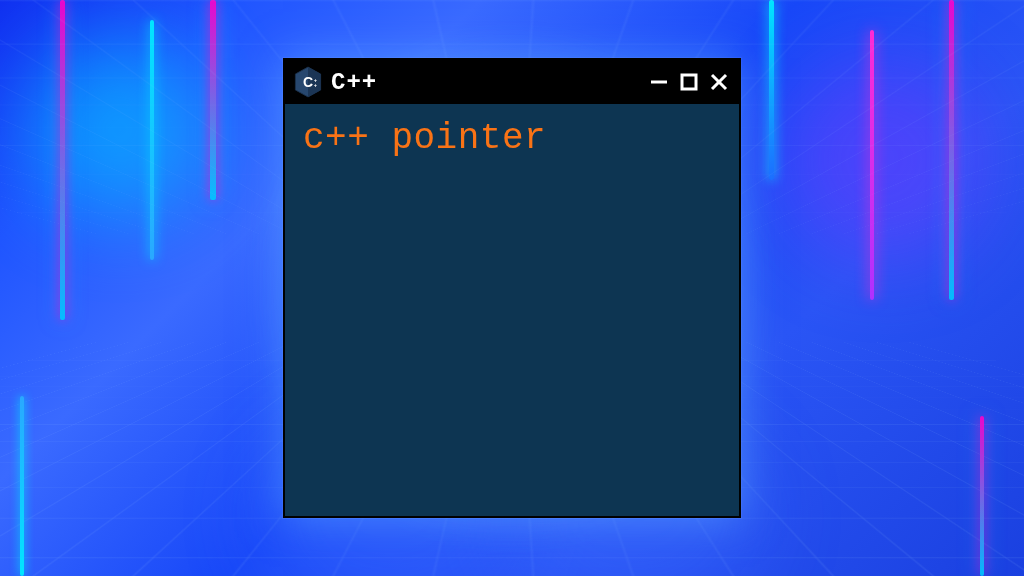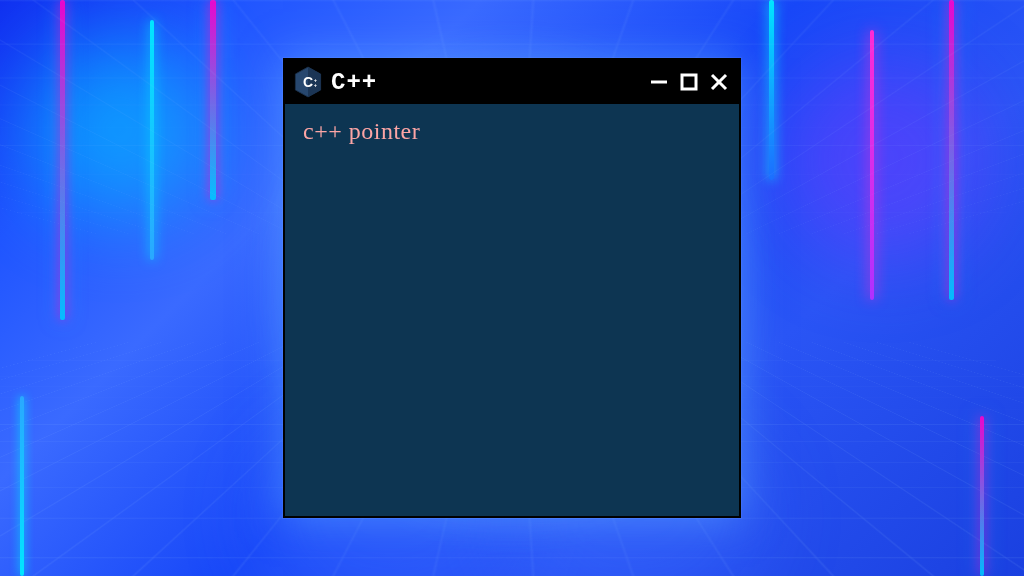--- a/index.html
+++ b/index.html
@@ -100,23 +100,23 @@
       font-weight:700;
     }
     .ctrl svg { display:block; }
 
     .content {
       height: 412px;
       background: #0d3552;
       padding: 14px 18px;
     }
     .content-text {
-      color: #fca5a5;
-      font-family: Liberation Serif, serif;
-      font-size: 24px;
+      color: #f97316;
+      font-family: Liberation Mono, monospace;
+      font-size: 36px;
       letter-spacing: 0.5px;
     }
 
     .cpp-logo {
       width: 30px; height: 34px;
       display:flex; align-items:center; justify-content:center;
     }
   </style>
 </head>
 <body>

